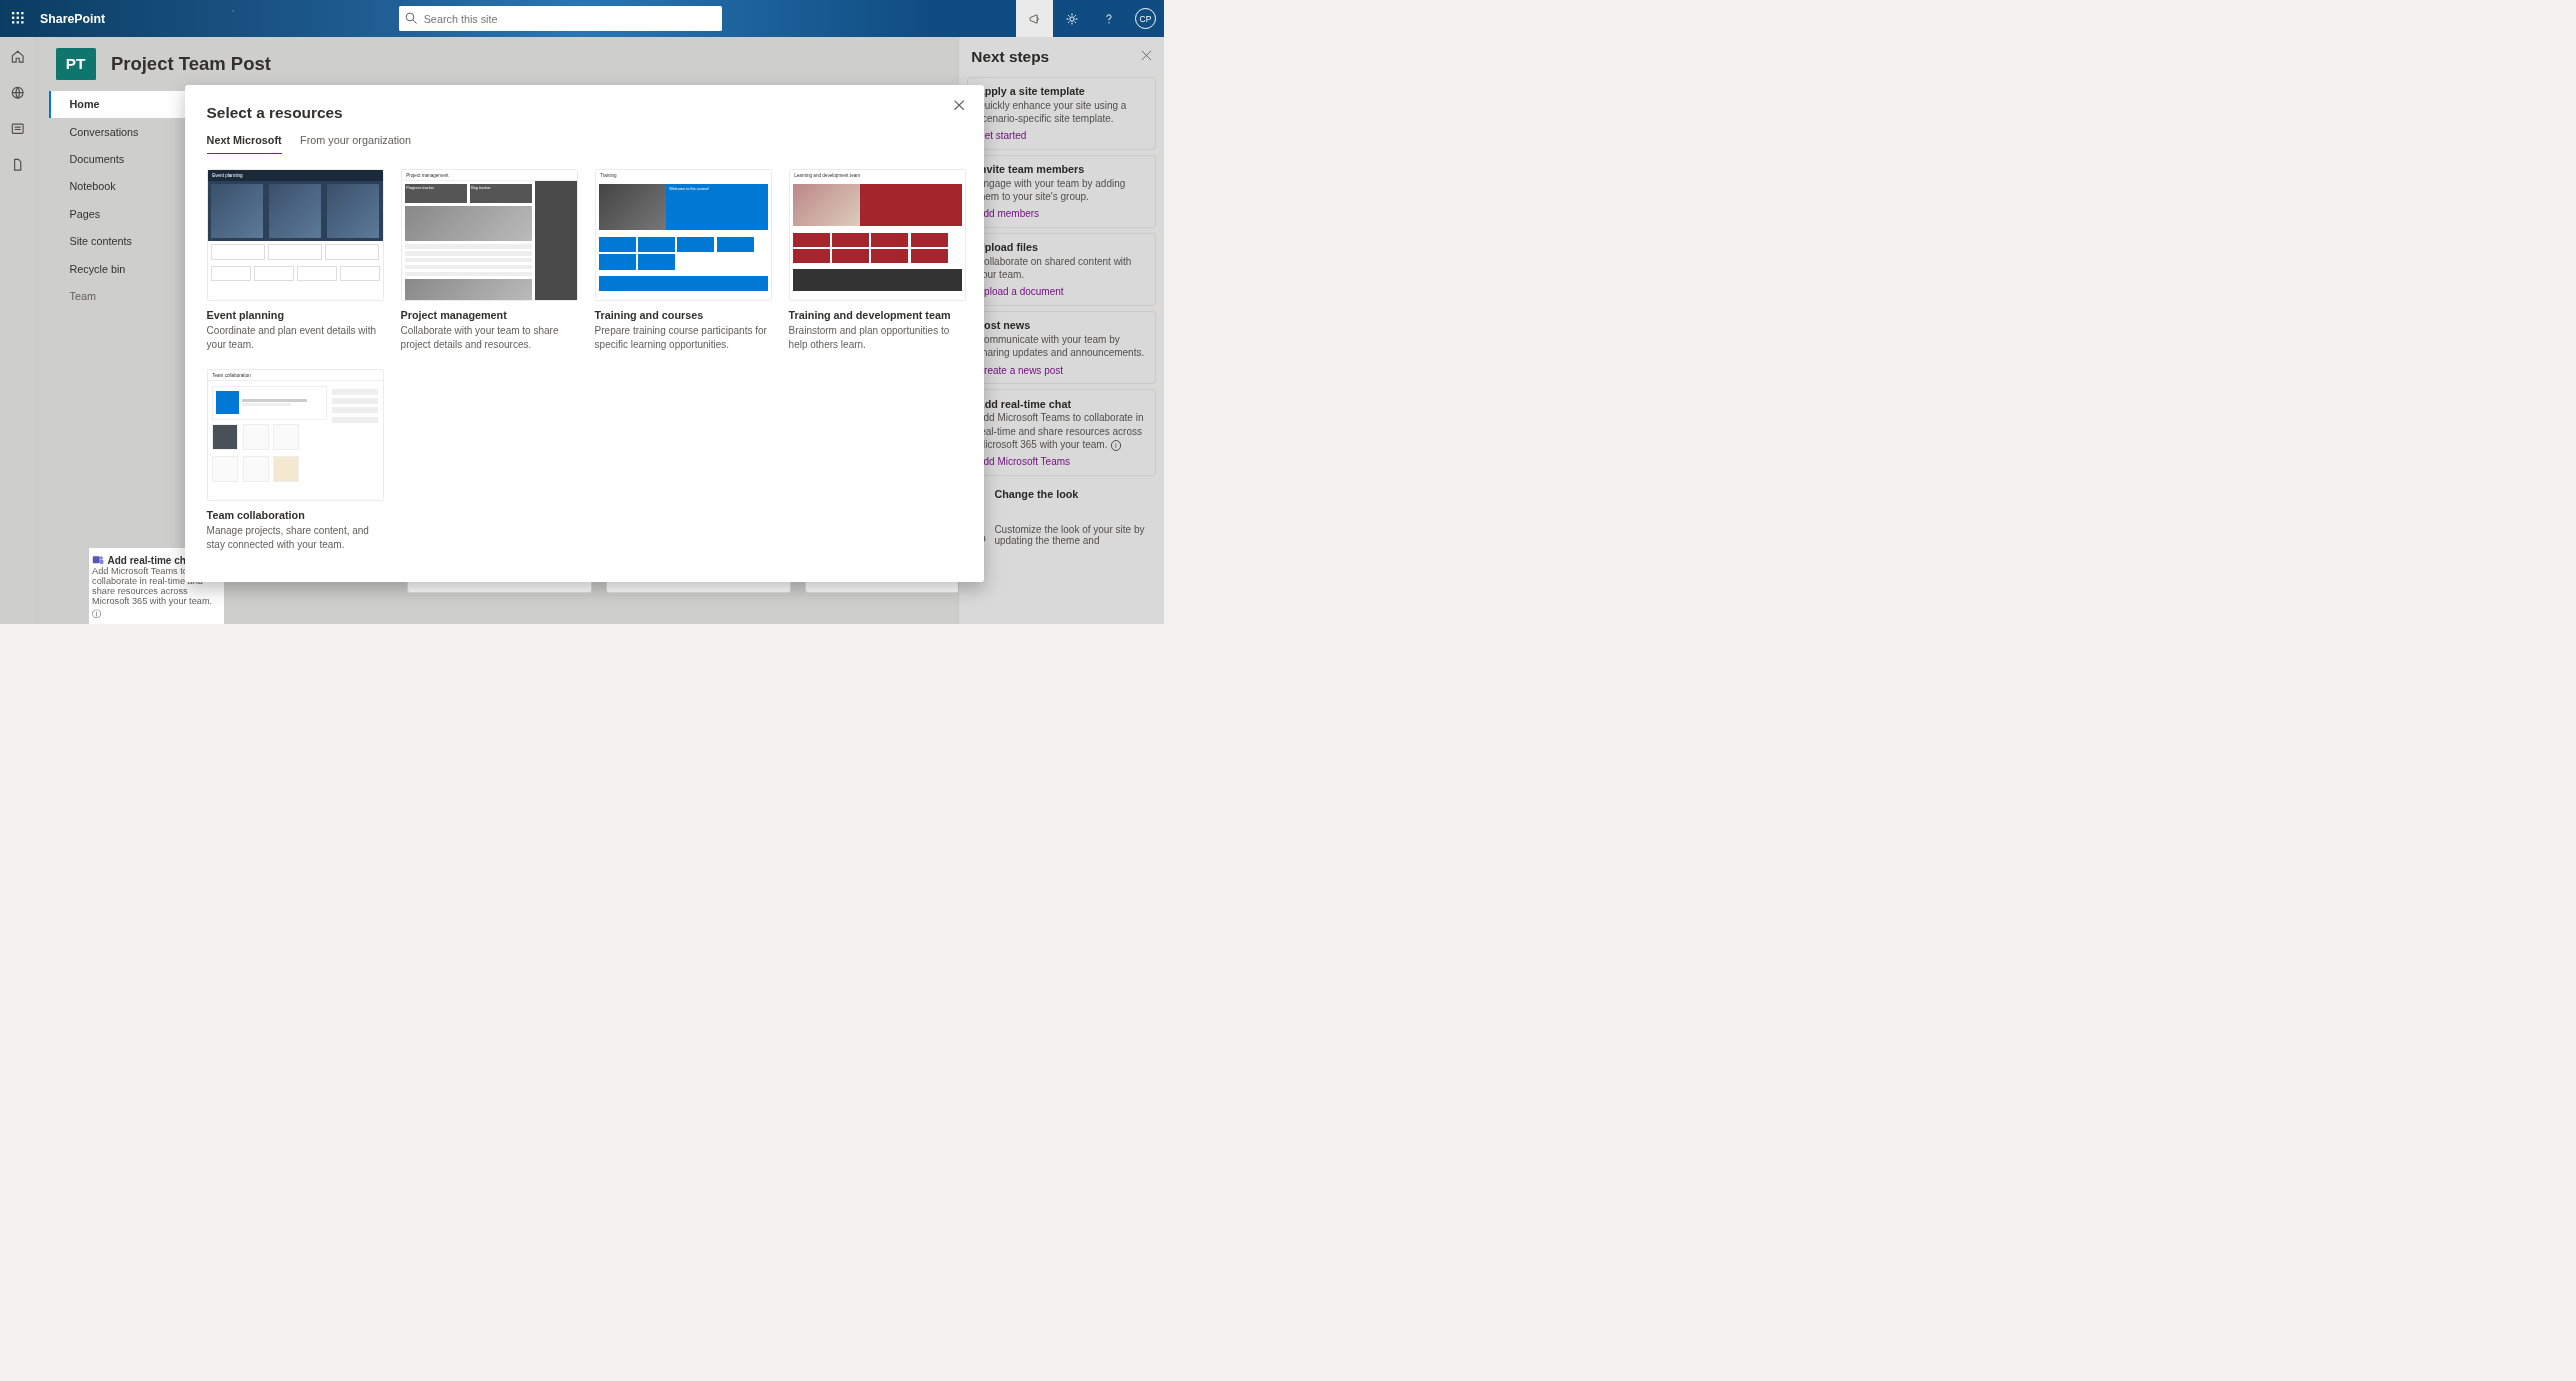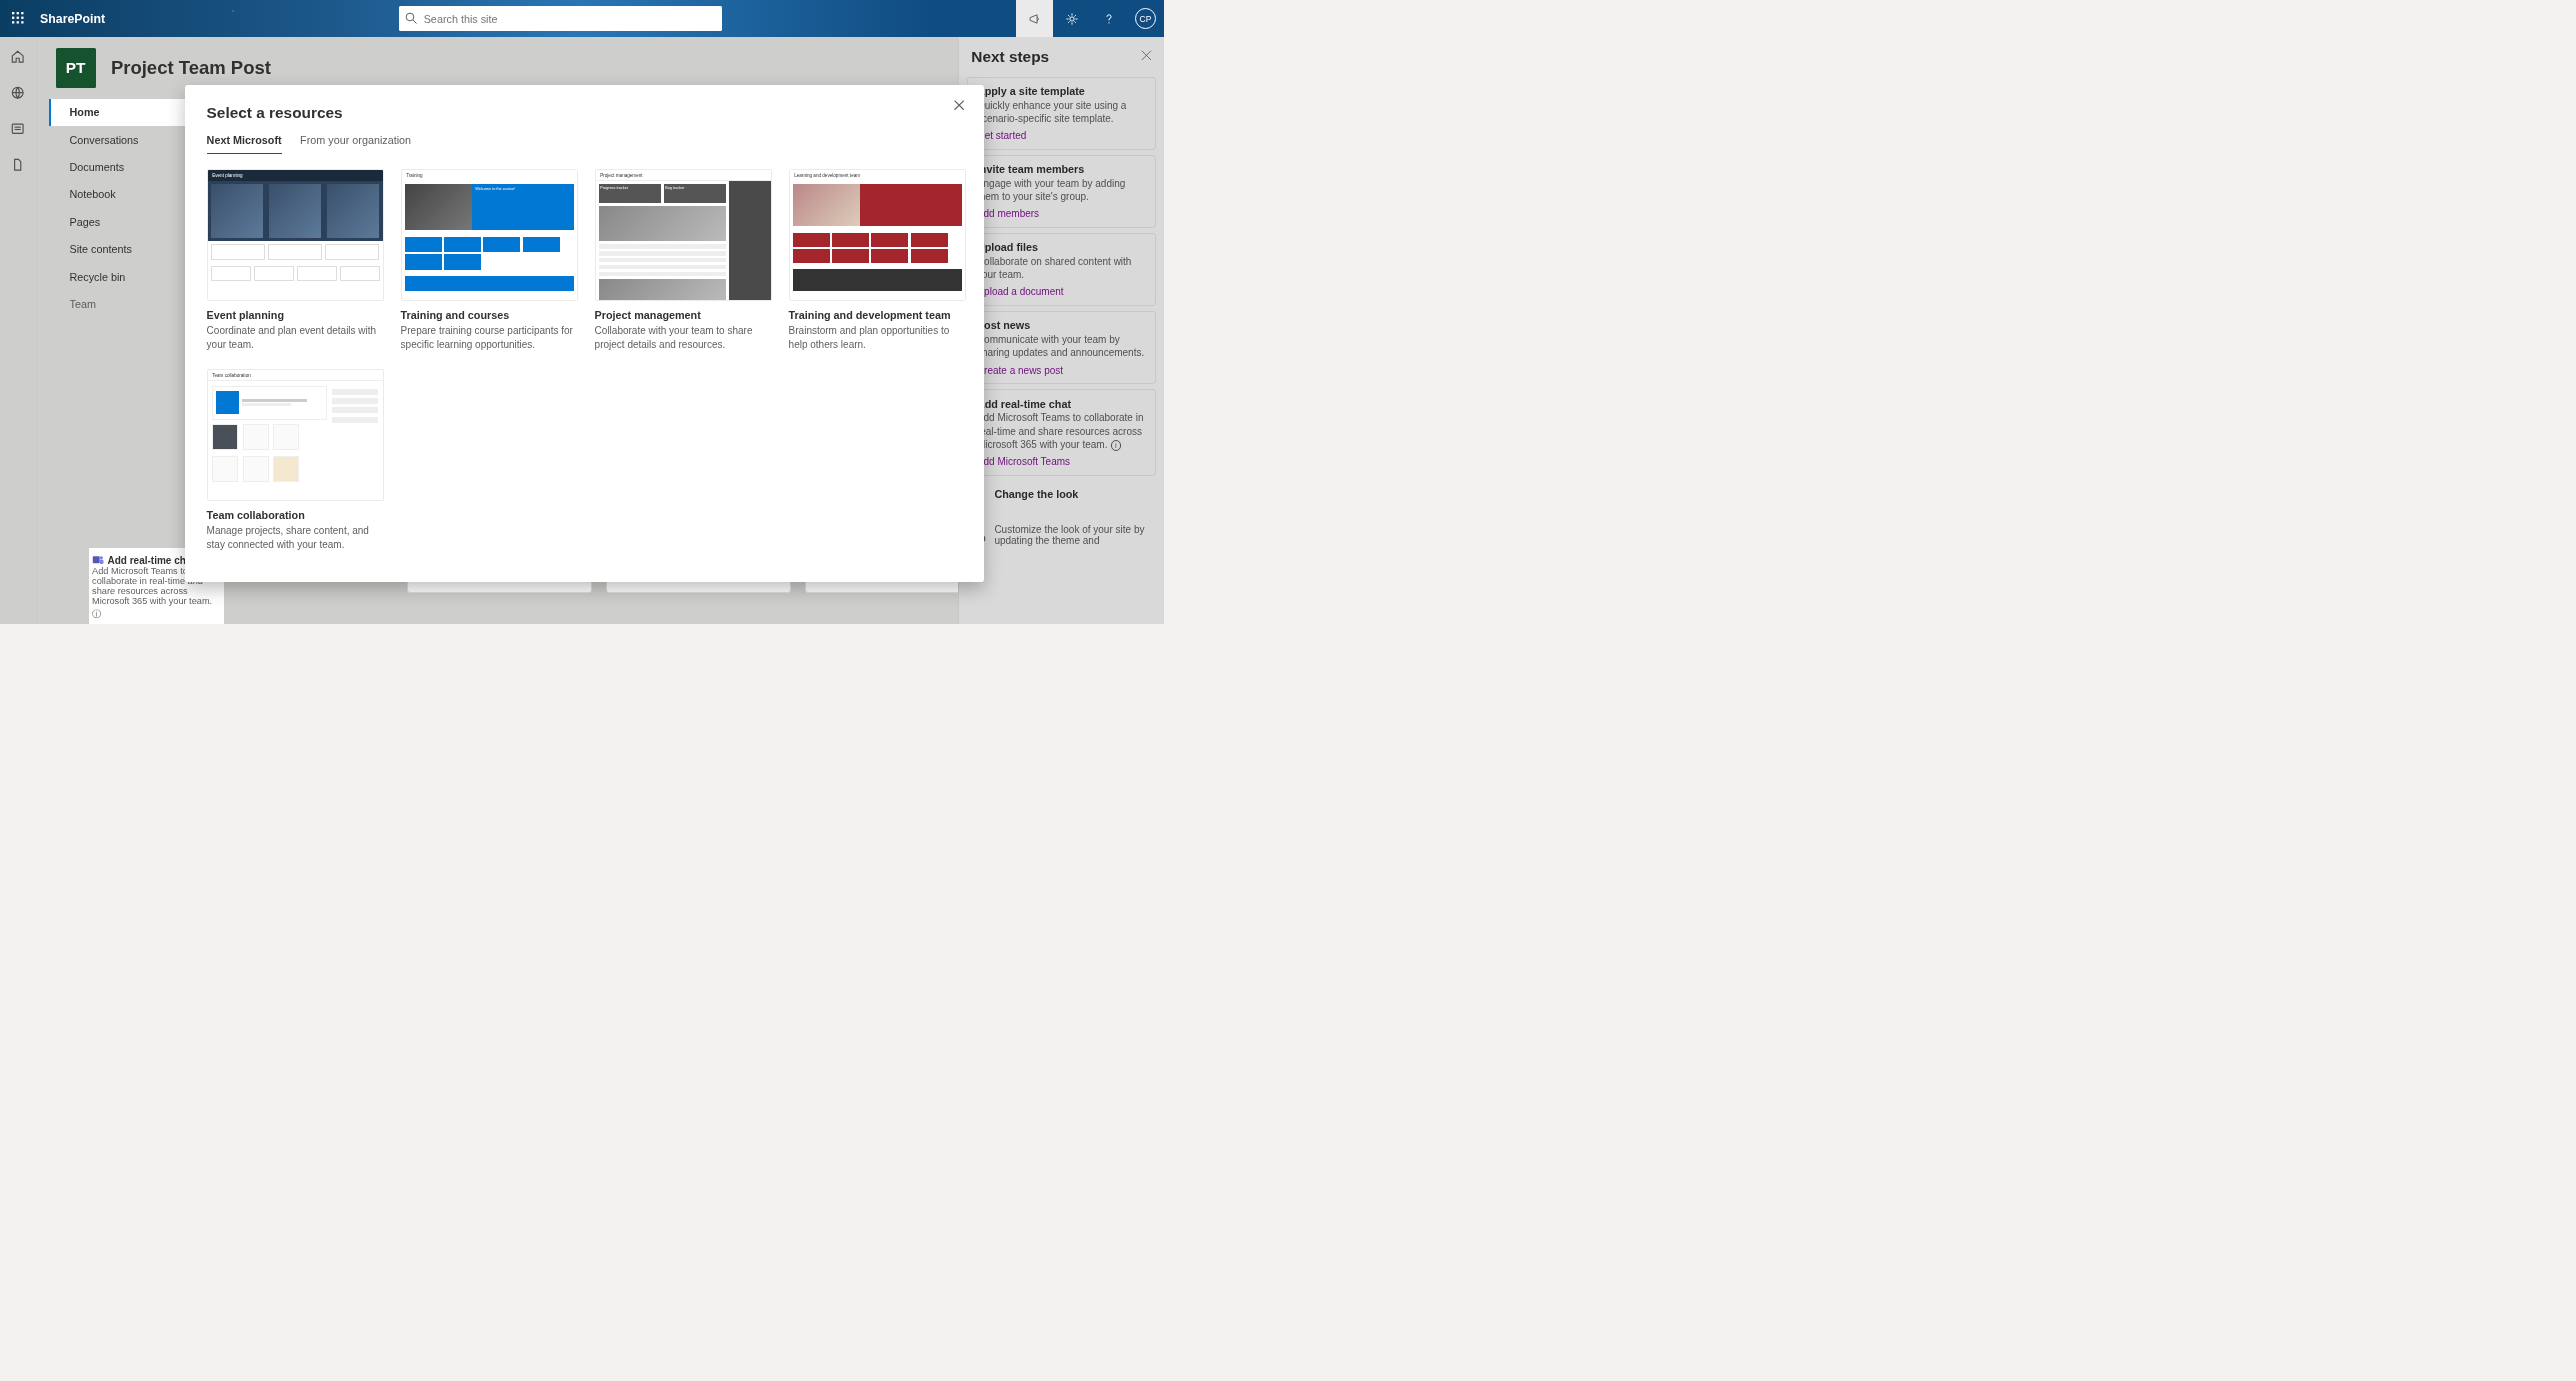--- a/index.html
+++ b/index.html
@@ -44,21 +44,21 @@
 .suite-btn.light { background:#eaeaea; color:#323130; }
 .suite-btn svg{ width:14px; height:14px; fill:currentColor; }
 .avatar-circle { width:21.6px; height:21.6px; border:0.8px solid #fff; border-radius:50%; display:flex; align-items:center; justify-content:center; font-size:8.5px; }
 
 .app-body { display:flex; height:calc(100% - 37px); }
 .rail { width:37px; background:#f3f2f1; border-right:0.8px solid #edebe9; display:flex; flex-direction:column; align-items:center; padding-top:12.3px; gap:18.5px; }
 .rail svg { width:15.4px; height:15.4px; fill:none; stroke:#605e5c; stroke-width:1.5; }
 
 .main-col { flex:1; display:flex; flex-direction:column; position:relative; }
 .site-header { display:flex; align-items:center; padding:10.8px 18.5px; gap:15.4px; }
-.site-logo { width:40px; height:40px; background:#14532d; color:#fff; display:flex; align-items:center; justify-content:center; font-size:15.4px; font-weight:600; border-radius:1.5px;}
+.site-logo { width:40px; height:32px; background:#0f766e; color:#fff; display:flex; align-items:center; justify-content:center; font-size:15.4px; font-weight:600; border-radius:1.5px;}
 .site-title { font-size:18.5px; font-weight:600; color:#323130;}
 
 .content-row { display:flex; flex:1; overflow:hidden;}
 .left-nav { width:154px; padding:0 0 0 0;}
 .left-nav ul{ list-style:none; }
 .left-nav li{ padding:7.7px 18.5px; font-size:10.8px; color:#323130; cursor:pointer; border-left:2.3px solid transparent;margin-left:12px;}
 .left-nav li.active{ border-left-color:#0078d4; background:#fff; font-weight:600;}
 .left-nav li.edit{ color:#605e5c; }
 
 .canvas { flex:1; position:relative; }
@@ -330,42 +330,20 @@
             <div class="row">
               <span></span>
               <span></span>
               <span></span>
               <span></span>
             </div>
           </div>
         </div>
         <h4>Event planning</h4>
         <p>Coordinate and plan event details with your team.</p>
-      </div>
-      <div class="tmpl">
-        <div class="thumb">
-          <div class="th3">
-            <div class="th-bar">Training</div>
-            <div class="hero">
-              <div class="img"></div>
-              <div class="txt">Welcome to the course!</div>
-            </div>
-            <div class="cards">
-              <span></span>
-              <span></span>
-              <span></span>
-              <span></span>
-              <span></span>
-              <span></span>
-            </div>
-            <div class="foot"></div>
-          </div>
-        </div>
-        <h4>Training and courses</h4>
-        <p>Prepare training course participants for specific learning opportunities.</p>
       </div>
       <div class="tmpl">
         <div class="thumb">
           <div class="th2">
             <div class="th-bar">Project management</div>
             <div class="body">
               <div class="left">
                 <div class="proj">
                   <span>Progress tracker</span>
                   <span>Bug tracker</span>
@@ -379,20 +357,42 @@
                   <div></div>
                 </div>
                 <div class="img" style="height:23px"></div>
               </div>
               <div class="right"></div>
             </div>
           </div>
         </div>
         <h4>Project management</h4>
         <p>Collaborate with your team to share project details and resources.</p>
+      </div>
+      <div class="tmpl">
+        <div class="thumb">
+          <div class="th3">
+            <div class="th-bar">Training</div>
+            <div class="hero">
+              <div class="img"></div>
+              <div class="txt">Welcome to the course!</div>
+            </div>
+            <div class="cards">
+              <span></span>
+              <span></span>
+              <span></span>
+              <span></span>
+              <span></span>
+              <span></span>
+            </div>
+            <div class="foot"></div>
+          </div>
+        </div>
+        <h4>Training and courses</h4>
+        <p>Prepare training course participants for specific learning opportunities.</p>
       </div>
       <div class="tmpl">
         <div class="thumb">
           <div class="th4">
             <div class="th-bar">Learning and development team</div>
             <div class="hero">
               <div class="img"></div>
               <div style="flex:1"></div>
             </div>
             <div class="cards">

